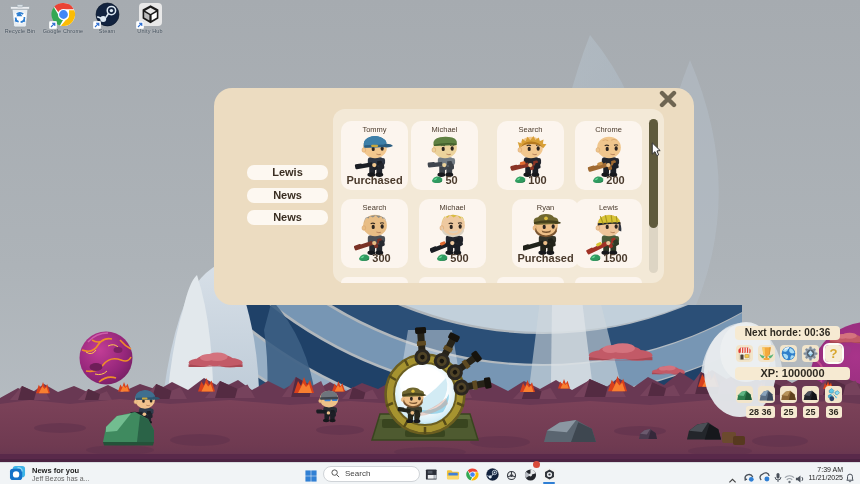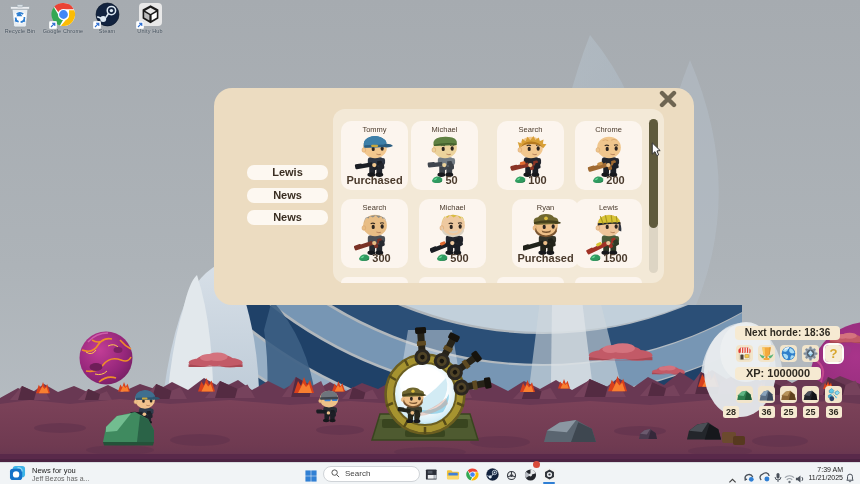--- a/index.html
+++ b/index.html
@@ -7,21 +7,21 @@
 .dicon{position:absolute;width:62px;text-align:center}
 .dimg{position:relative;width:26px;height:26px;margin:0 auto}
 .dimg svg{display:block;margin:0 auto}
 .shortcut{position:absolute;left:-1px;bottom:-1px}
 .dlabel{margin-top:0px;font-size:7px;white-space:nowrap;color:#424e5a;transform:scale(0.78);transform-origin:50% 0;text-shadow:0 0 2px rgba(255,255,255,0.5);line-height:8px;letter-spacing:0.2px}
 .hordebar{position:absolute;left:735px;top:326px;width:105px;height:14px;background:#f6ead2;border-radius:4px;
   font-size:10px;font-weight:bold;color:#2e2a22;text-align:center;line-height:14px;letter-spacing:0.1px}
 .hudbtn{position:absolute;top:345px;width:17px;height:17px;background:#f2e5cb;border-radius:4px;
   display:flex;align-items:center;justify-content:center}
 .hudsel{outline:2px solid #fdfcf8;background:#f6ecd6}
-.xpbar{position:absolute;left:735px;top:367px;width:86px;height:13px;background:#f6ead2;border-radius:4px;
+.xpbar{position:absolute;left:735px;top:367px;width:115px;height:13px;background:#f6ead2;border-radius:4px;
   font-size:11px;font-weight:bold;color:#2e2a22;text-align:center;line-height:13px}
 .resbtn{position:absolute;top:386px;width:17px;height:17px;background:#f2e5cb;border-radius:4px;
   display:flex;align-items:center;justify-content:center}
 .numbadge{position:absolute;top:406px;width:16px;height:12px;background:#f6ead2;border-radius:2.5px;
   font-size:9px;font-weight:bold;color:#2e2a22;text-align:center;line-height:12px}
 .dialog{position:absolute;left:214px;top:88px;width:480px;height:217px;background:#ecdcc1;border-radius:18px}
 .panel{position:absolute;left:119px;top:21px;width:331px;height:174px;background:#f3e9d7;border-radius:12px}
 .sidebtn{position:absolute;left:33px;width:81px;height:15px;background:#fdf8f1;border-radius:7px;
   font-size:11px;font-weight:bold;color:#3a2e22;text-align:center;line-height:15px}
 .card{position:absolute;width:67px;height:69px;background:#fcf5ee;border-radius:10px;overflow:hidden}
@@ -29,21 +29,21 @@
 .cname{margin-top:4px;text-align:center;font-size:7.5px;font-weight:normal;color:#4a3a2c}
 .cspr{position:absolute;left:0;top:12px;width:67px;height:44px;display:flex;align-items:center;justify-content:center}
 .cprice{position:absolute;left:0;bottom:4px;width:67px;text-align:center;font-size:11px;font-weight:bold;color:#4a3a2c;
   display:flex;align-items:center;justify-content:center}
 .sbtrack{position:absolute;left:435px;top:31px;width:9px;height:154px;background:#ddd5c4;border-radius:4.5px}
 .sbthumb{position:absolute;left:435px;top:31px;width:9px;height:109px;background:#5f5a3c;border-radius:4.5px}
 .taskbar{position:absolute;left:0;top:462px;width:860px;height:22px;background:#f1f4f6;border-top:1px solid #d8dce0}
 .widget{position:absolute;left:9px;top:2px;display:flex;align-items:center}
 .wic{margin-right:6px}
 .wtxt{line-height:8.5px}
-.wt1{font-size:7.5px;color:#1a1a1a;font-weight:normal}
+.wt1{font-size:7.5px;color:#1a1a1a;font-weight:bold}
 .wt2{font-size:7px;color:#666}
 .search{position:absolute;left:323px;top:2.5px;width:97px;height:16px;background:#fff;border:1px solid #d0d4d8;
   border-radius:9px;font-size:8px;color:#444;display:flex;align-items:center;padding-left:7px}
 .clock{position:absolute;right:17px;top:3px;font-size:7px;color:#222;text-align:right;line-height:8px}
 </style></head><body>
 <svg class="abs" style="left:0;top:0" width="860" height="484" viewBox="0 0 860 484">
 <defs>
 <linearGradient id="sky" x1="0" y1="0" x2="0" y2="1">
 <stop offset="0" stop-color="#a6abb0"></stop>
         <stop offset="0.55" stop-color="#adb3b8"></stop>
@@ -490,21 +490,21 @@
           <path d="M18.8,9.9 L13.6,13 L13.6,18.6 L18.8,15.6 Z" fill="#fff"></path>
         </g>
       </svg>
       <svg class="shortcut" width="8" height="8" viewBox="0 0 8 8">
         <rect x="0" y="0" width="8" height="8" rx="1.5" fill="#fff" stroke="#c2c8cc" stroke-width="0.5"></rect>
         <path d="M2,6 L5.6,2.4 M3,2.2 L5.8,2.2 L5.8,5" stroke="#2f6fd1" stroke-width="1.1" fill="none"></path>
       </svg>
     </div>
     <div class="dlabel">Unity Hub</div>
   </div>
-<div class="hordebar">Next horde: 18:36</div>
+<div class="hordebar">Next horde: 00:36</div>
 <div class="hudbtn" style="left:735.5px">
     <svg width="15" height="15" viewBox="0 0 16 16">
       <rect x="2.5" y="7" width="11" height="7.5" rx="1" fill="#f7f3ea" stroke="#c9b88e" stroke-width="0.6"></rect>
       <g>
         <path d="M1.5,4 L3.7,1.6 L12.3,1.6 L14.5,4 L14.5,6 Q14.5,7.4 13.2,7.4 Q11.9,7.4 11.9,6 Q11.9,7.4 10.6,7.4 Q9.3,7.4 9.3,6 Q9.3,7.4 8,7.4 Q6.7,7.4 6.7,6 Q6.7,7.4 5.4,7.4 Q4.1,7.4 4.1,6 Q4.1,7.4 2.8,7.4 Q1.5,7.4 1.5,6 Z" fill="#e23d33"></path>
         <path d="M4.1,1.6 L5.4,1.6 L5.4,7 Q5.4,7.4 4.75,7.4 Q4.1,7.4 4.1,7 Z M6.7,1.6 L8,1.6 L8,7 Q8,7.4 7.35,7.4 Q6.7,7.4 6.7,7 Z M9.3,1.6 L10.6,1.6 L10.6,7 Q10.6,7.4 9.95,7.4 Q9.3,7.4 9.3,7 Z M11.9,1.6 L13.2,1.6 L13.2,7 Q13.2,7.4 12.55,7.4 Q11.9,7.4 11.9,7 Z" fill="#f5f0e6"></path>
       </g>
       <rect x="3.6" y="9" width="3.4" height="5.5" rx="0.5" fill="#4a4038"></rect>
       <rect x="8.4" y="9" width="4.2" height="3.6" rx="0.5" fill="#f5c84c" stroke="#b08830" stroke-width="0.6"></rect>
     </svg>
@@ -598,21 +598,21 @@
       <g>
         <path d="M5,3 L8,1 L10.5,3.5 L8,6.5 L5,5.5 Z" fill="#5fc8e8" stroke="#2e8cb4" stroke-width="0.7"></path>
         <path d="M12,5 L15,3.6 L17,6 L14.6,8.4 L12,7.4 Z" fill="#8adcf2" stroke="#2e8cb4" stroke-width="0.7"></path>
         <path d="M4,9 L7,7.8 L9,10 L6.8,12.4 L4,11.4 Z" fill="#49b4dc" stroke="#2e8cb4" stroke-width="0.7"></path>
         <circle cx="8" cy="13" r="2.8" fill="#2a3f66"></circle>
         <path d="M10,8 L13,11 M9,7 L11,5" stroke="#2e8cb4" stroke-width="0.8"></path>
         <path d="M12,11.6 l1,-1.4 l1.4,1 l-1,1.4 Z" fill="#6fd0ec"></path>
       </g>
     </svg>
   </div>
-<div class="numbadge" style="left:723px">28</div>
+<div class="numbadge" style="left:746px">28</div>
 <div class="numbadge" style="left:758.5px">36</div>
 <div class="numbadge" style="left:780.5px">25</div>
 <div class="numbadge" style="left:802.5px">25</div>
 <div class="numbadge" style="left:825.5px">36</div>
 <div class="dialog">
     <svg class="abs" style="left:445px;top:2px" width="18" height="18" viewBox="0 0 18 18">
       <path d="M3,3 L15,15 M15,3 L3,15" stroke="#6e6552" stroke-width="4.4" stroke-linecap="round"></path>
     </svg>
     <div class="panel"></div>
     <div class="sidebtn" style="top:77px">Lewis</div>

